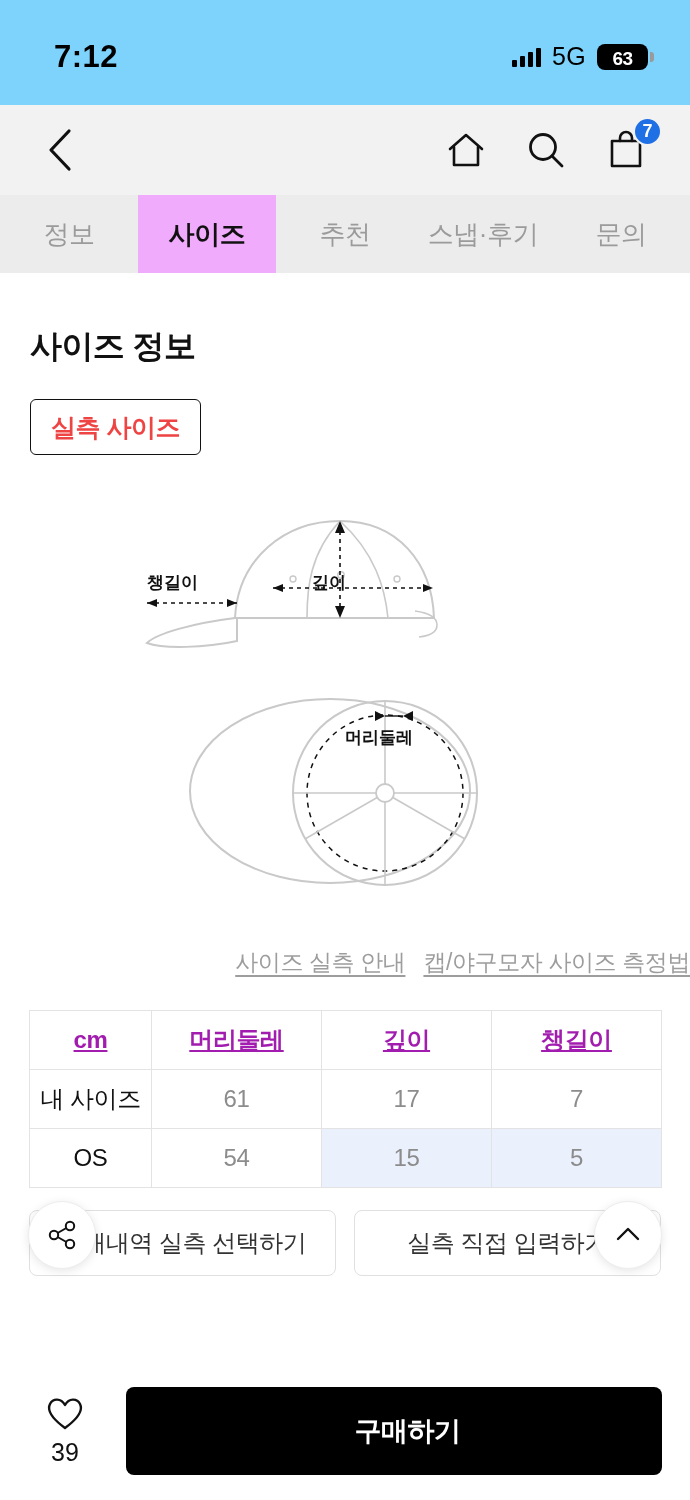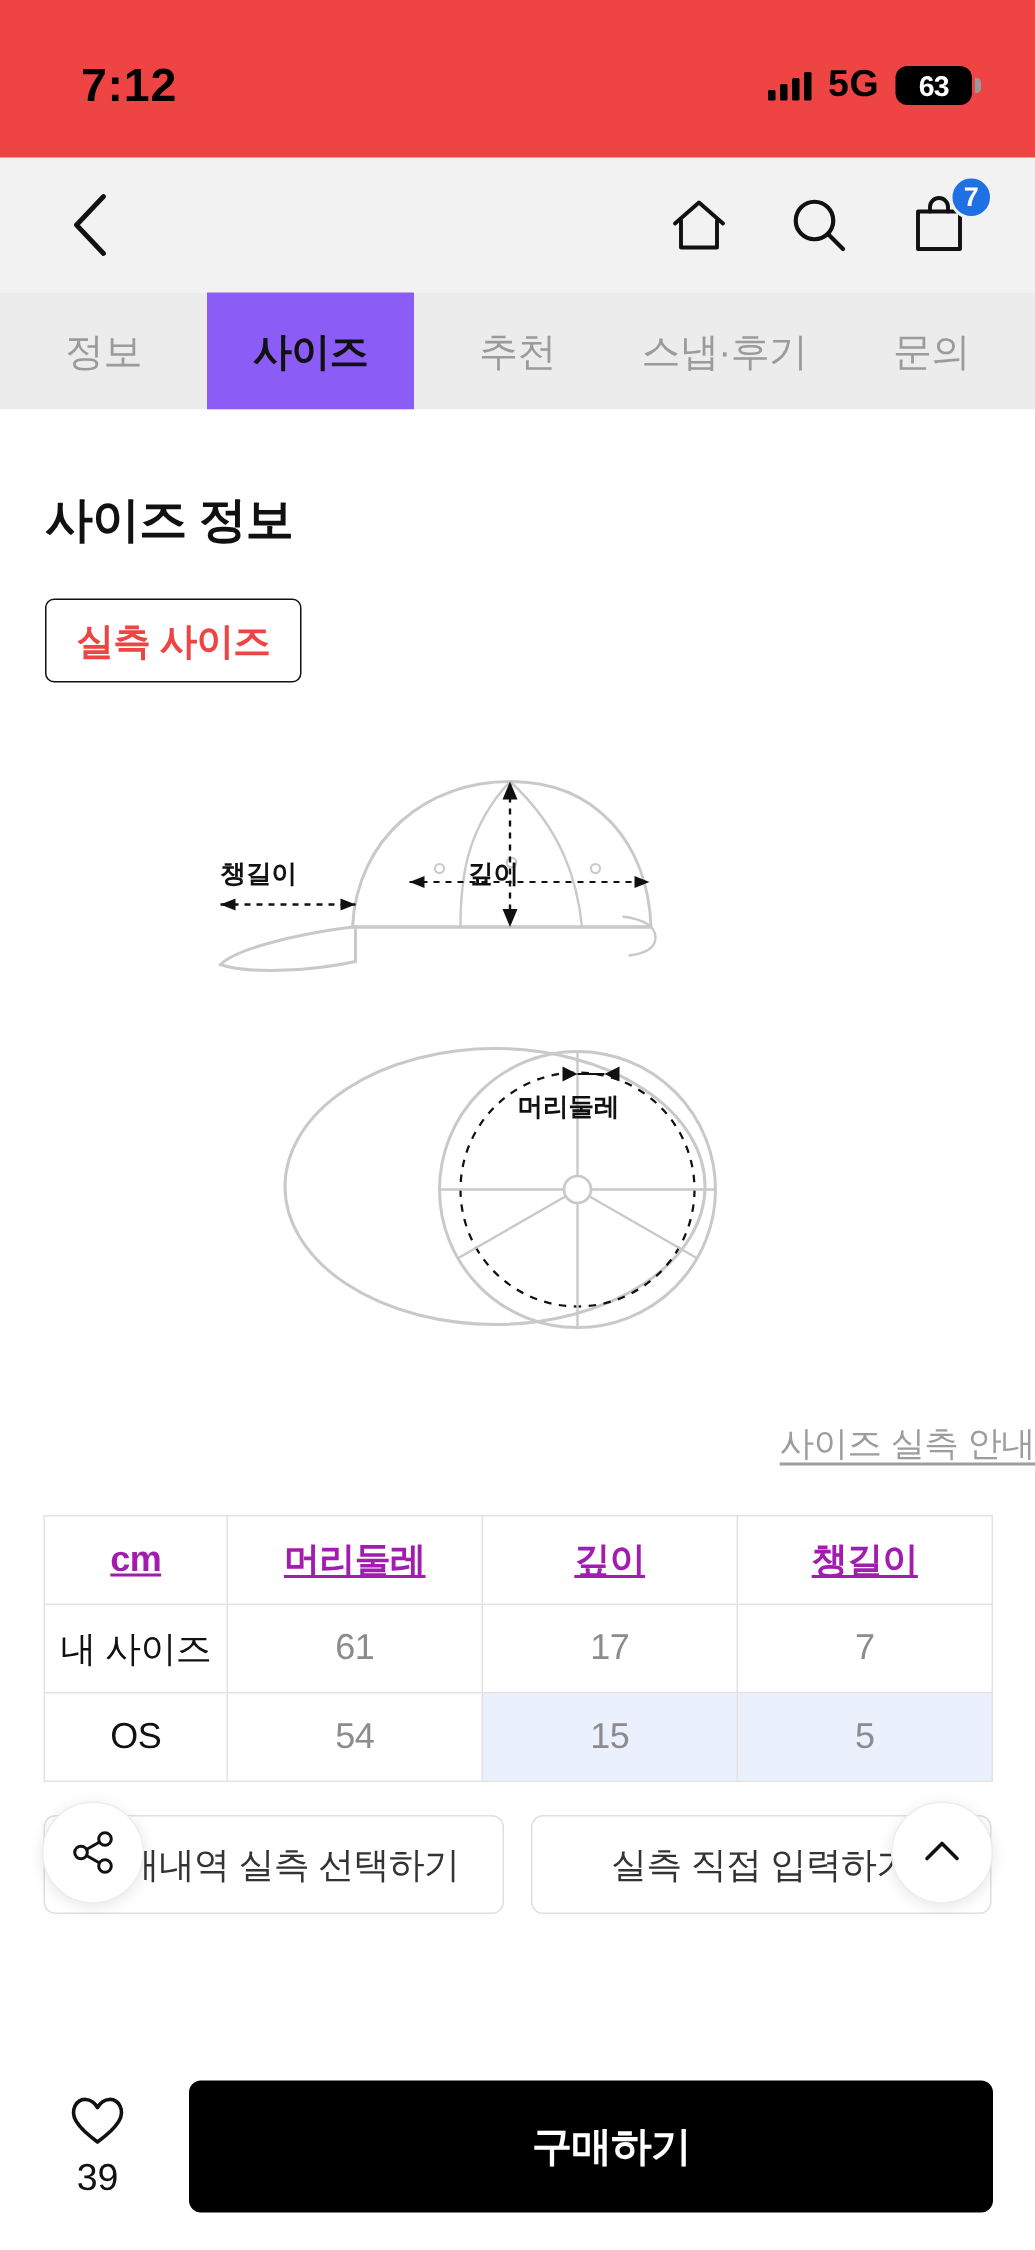--- a/index.html
+++ b/index.html
@@ -10,21 +10,21 @@
     background: #ffffff;
     font-family: "Liberation Sans", "DejaVu Sans", sans-serif;
     color: #111111;
     overflow: hidden;
     position: relative;
   }
 
   
   .status-bar {
     height: 105px;
-    background: #ef4444;
+    background: #7dd3fc;
     display: flex;
     align-items: center;
     justify-content: space-between;
     padding: 0 42px 0 54px;
     position: relative;
   }
   .status-time {
     font-size: 31px;
     font-weight: 600;
     letter-spacing: 0.5px;
@@ -36,21 +36,21 @@
     align-items: center;
     gap: 11px;
     margin-top: 8px;
   }
   .signal-bars { display: flex; align-items: flex-end; gap: 3px; height: 20px; }
   .signal-bars i { display: block; width: 5px; background: #000; border-radius: 1px; }
   .signal-bars i:nth-child(1) { height: 7px; }
   .signal-bars i:nth-child(2) { height: 11px; }
   .signal-bars i:nth-child(3) { height: 15px; }
   .signal-bars i:nth-child(4) { height: 19px; }
-  .net-label { font-size: 25px; font-weight: 700; color: #000; letter-spacing: 0.3px; }
+  .net-label { font-size: 25px; font-weight: 400; color: #000; letter-spacing: 0.3px; }
   .battery {
     width: 51px; height: 26px; border-radius: 8px;
     background: #000; position: relative;
     display: flex; align-items: flex-end; justify-content: center;
   }
   .battery:after {
     content: ""; position: absolute; right: -6px; top: 8px;
     width: 4px; height: 10px; background: #9a9a9a; border-radius: 0 3px 3px 0;
   }
   .battery span { color: #fff; font-size: 19px; font-weight: 600; letter-spacing: -0.5px; }
@@ -94,21 +94,21 @@
     background: #ececec;
   }
   .tab {
     flex: 1;
     display: flex; align-items: center; justify-content: center;
     font-size: 26px;
     color: #9b9b9b;
     letter-spacing: -0.4px;
   }
   .tab.active {
-    background: #8b5cf6;
+    background: #f0abfc;
     color: #111;
     font-weight: 700;
   }
 
   
   .content {
     position: relative;
     background: #fff;
     height: 1088px;
     overflow: hidden;
@@ -362,20 +362,21 @@
 
       <polygon points="300,33 290,28 290,38" fill="#111"></polygon>
       <polygon points="318,33 328,28 328,38" fill="#111"></polygon>
       <line x1="300" y1="33" x2="318" y2="33" stroke="#111" stroke-width="1.4"></line>
       <text x="260" y="60" font-size="17" font-weight="700" fill="#111" font-family="Liberation Sans, sans-serif">머리둘레</text>
     </svg>
   </div>
 
   <div class="links-row">
     <a class="size-link">사이즈 실측 안내</a>
+    <a class="size-link">캡/야구모자 사이즈 측정법</a>
   </div>
 
   <table class="size-table">
     <colgroup>
         <col class="c0">
         <col class="c1">
         <col class="c2">
         <col class="c3">
       </colgroup>
     <thead>

